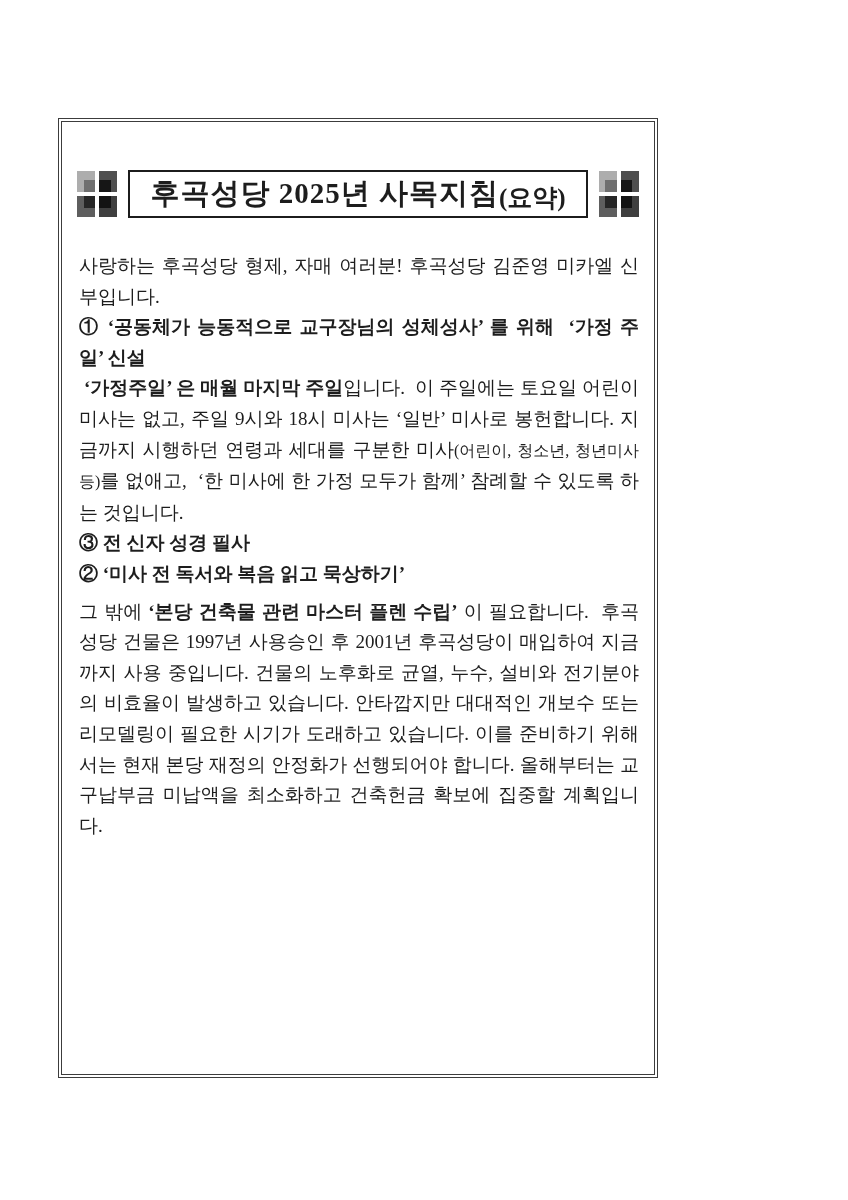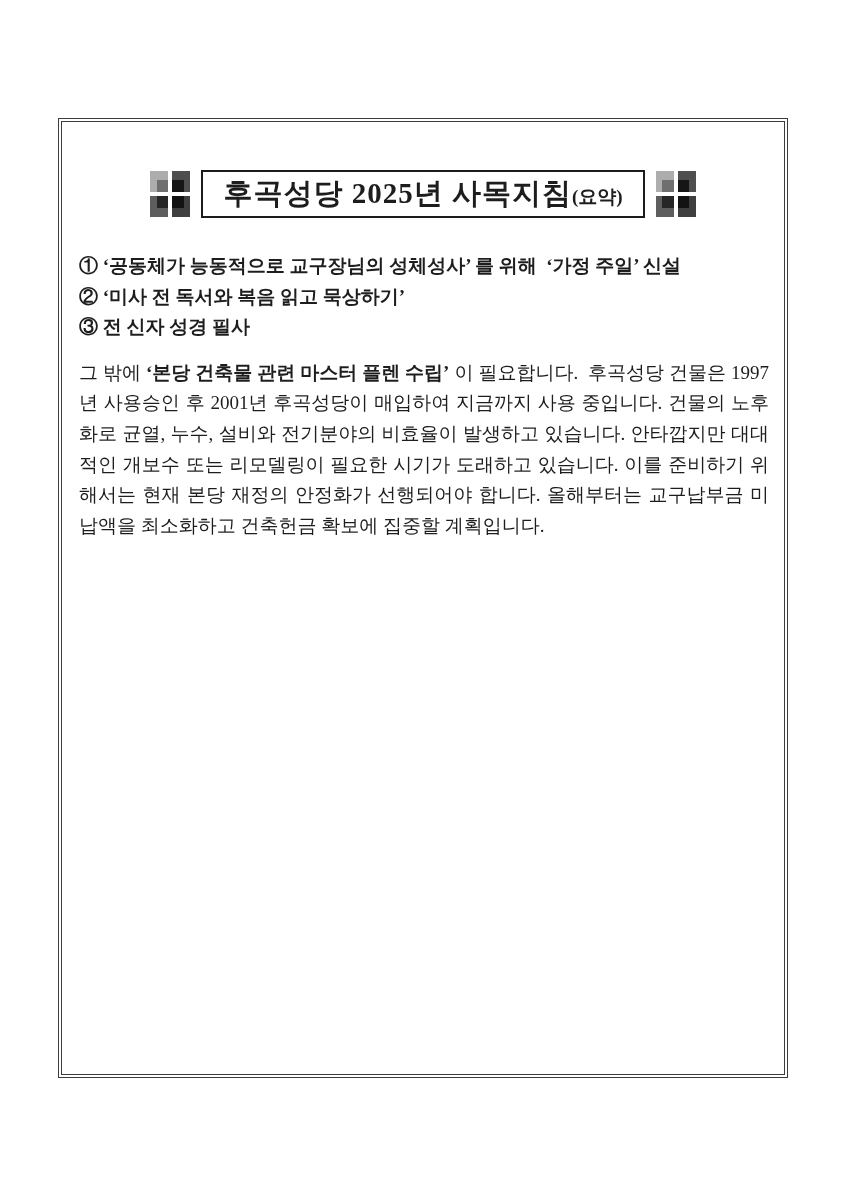--- a/index.html
+++ b/index.html
@@ -9,21 +9,21 @@
     position: relative;
     overflow: hidden;
     font-family: "Liberation Serif", "DejaVu Serif", serif;
     color: #1d1d1d;
   }
 
   
   .sheet {
     position: absolute;
     left: 58px; top: 118px;
-    width: 730px; height: 960px;
+    width: 600px; height: 960px;
     box-sizing: border-box;
     border: 4px double #3c3c3c;
     background: #ffffff;
     font-family: Liberation Serif, serif;
   }
 
   
   .header {
     margin-top: 48px;
     display: flex;
@@ -66,36 +66,36 @@
     padding: 0 20px;
     white-space: nowrap;
   }
   .title-main {
     font-weight: bold;
     font-size: 29px;
     letter-spacing: 1px;
   }
   .title-suffix {
     font-weight: bold;
-    font-size: 19px;
+    font-size: 25px;
     padding-top: 6px;
   }
 
   
   .doc-body {
     margin: 33px 15px 0 17px;
     font-size: 19px;
     line-height: 30.6px;
     text-align: justify;
   }
   .doc-body p.para {
     margin: 0;
     white-space: pre-wrap;
   }
-  .doc-body p.para.gap-top { margin-top: 15px; }
+  .doc-body p.para.gap-top { margin-top: 7px; }
   .doc-body .b { font-weight: bold; }
   .doc-body .sm { font-size: 16px; }
 </style>
 </head>
 <body>
 
 <div class="sheet">
 
   <div class="header">
 
@@ -114,19 +114,21 @@
     <div class="squares-icon">
       <div class="cell c1"></div>
       <div class="cell c2"></div>
       <div class="cell c3"></div>
       <div class="cell c4"></div>
     </div>
 
   </div>
 
   <div class="doc-body">
+      <p class="para"><span>사랑하는 후곡성당 형제, 자매 여러분! 후곡성당 김준영 미카엘 신부입니다.</span></p>
       <p class="para"><span class="b">① ‘공동체가 능동적으로 교구장님의 성체성사’ 를 위해  ‘가정 주일’ 신설</span></p>
+      <p class="para"><span class="b"> ‘가정주일’ 은 매월 마지막 주일</span><span>입니다.  이 주일에는 토요일 어린이 미사는 없고, 주일 9시와 18시 미사는 ‘일반’ 미사로 봉헌합니다. 지금까지 시행하던 연령과 세대를 구분한 미사</span><span class="sm">(어린이, 청소년, 청년미사 등)</span><span>를 없애고,  ‘한 미사에 한 가정 모두가 함께’ 참례할 수 있도록 하는 것입니다.</span></p>
+      <p class="para"><span class="b">③ 전 신자 성경 필사</span></p>
       <p class="para"><span class="b">② ‘미사 전 독서와 복음 읽고 묵상하기’</span></p>
-      <p class="para"><span class="b">③ 전 신자 성경 필사</span></p>
       <p class="para gap-top"><span>그 밖에 </span><span class="b">‘본당 건축물 관련 마스터 플렌 수립’</span><span> 이 필요합니다.  후곡성당 건물은 1997년 사용승인 후 2001년 후곡성당이 매입하여 지금까지 사용 중입니다. 건물의 노후화로 균열, 누수, 설비와 전기분야의 비효율이 발생하고 있습니다. 안타깝지만 대대적인 개보수 또는 리모델링이 필요한 시기가 도래하고 있습니다. 이를 준비하기 위해서는 현재 본당 재정의 안정화가 선행되어야 합니다. 올해부터는 교구납부금 미납액을 최소화하고 건축헌금 확보에 집중할 계획입니다.</span></p>
     </div>
 
 </div>
 
 </body></html>

